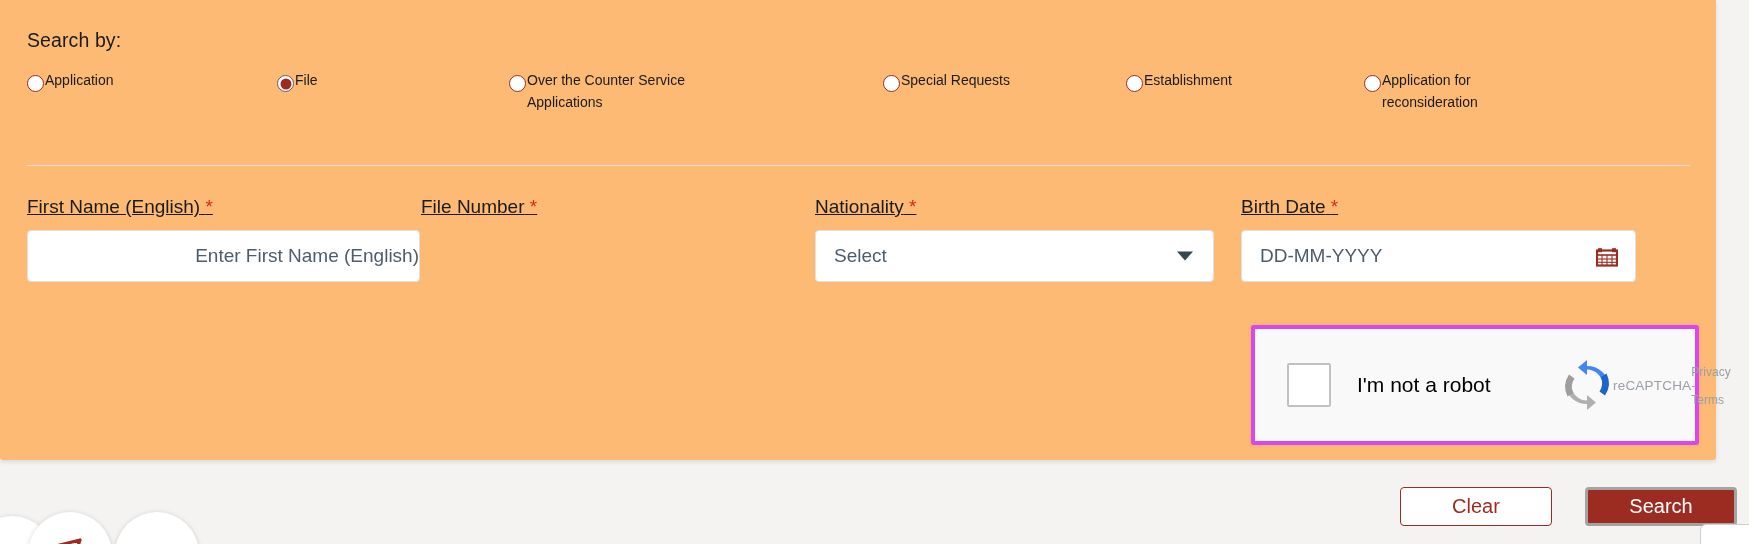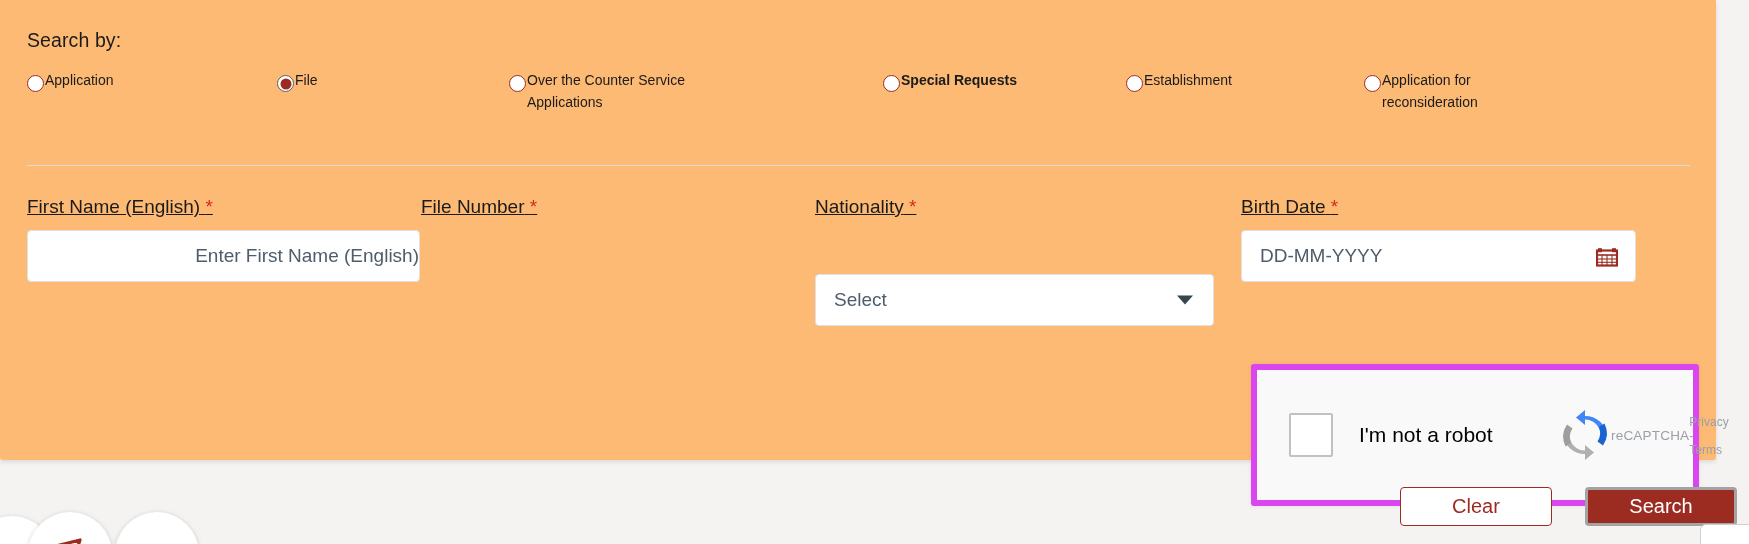--- a/index.html
+++ b/index.html
@@ -51,21 +51,21 @@
     display: flex;
     align-items: flex-start;
     cursor: pointer;
     font-size: 14px;
     color: #1b1b1b;
     line-height: 1.55;
   }
   .radio-opt.c1 { width: 250px; }
   .radio-opt.c2 { width: 232px; }
   .radio-opt.c3 { width: 374px; }
-  .radio-opt.c4 { width: 243px; font-weight: bold; }
+  .radio-opt.c4 { width: 243px; }
   .radio-opt.c5 { width: 238px; }
   .radio-opt.c6 { width: 250px; }
 
   .radio-mark {
     flex: 0 0 auto;
     width: 17px;
     height: 17px;
     border-radius: 50%;
     border: 1.4px solid #9c2c22;
     background: #fff;
@@ -111,21 +111,21 @@
     top: 196px;
     width: 1665px;
     display: flex;
   }
   .field {
     display: flex;
     flex-direction: column;
   }
   .field.f1 { width: 394px; }
   .field.f2 { width: 394px; }
-  .field.f3 { width: 426px; gap: 44px; }
+  .field.f3 { width: 426px; }
   .field.f4 { width: 404px; }
 
   .field-label {
     font-size: 19px;
     color: #1b1b1b;
     margin-bottom: 12px;
     white-space: nowrap;
     text-decoration: underline;
   }
   .req-star {
@@ -177,29 +177,28 @@
     width: 22px;
     height: 22px;
   }
 
   
   .recaptcha {
     position: absolute;
     left: 1251px;
     top: 325px;
     width: 448px;
-    height: 142px;
+    height: 120px;
     background: #f9f9f9;
-    border: 6px solid #d946ef;
+    border: 4px solid #d946ef;
     border-radius: 3px;
     box-shadow: 0 0 4px rgba(0,0,0,0.08);
     box-sizing: border-box;
     display: flex;
     align-items: center;
-    margin-top: 39px;
   }
   .rc-check {
     width: 40px;
     height: 40px;
     border: 2px solid #c1c1c1;
     background: #fff;
     border-radius: 2px;
     margin-left: 32px;
     flex: 0 0 auto;
     cursor: pointer;

